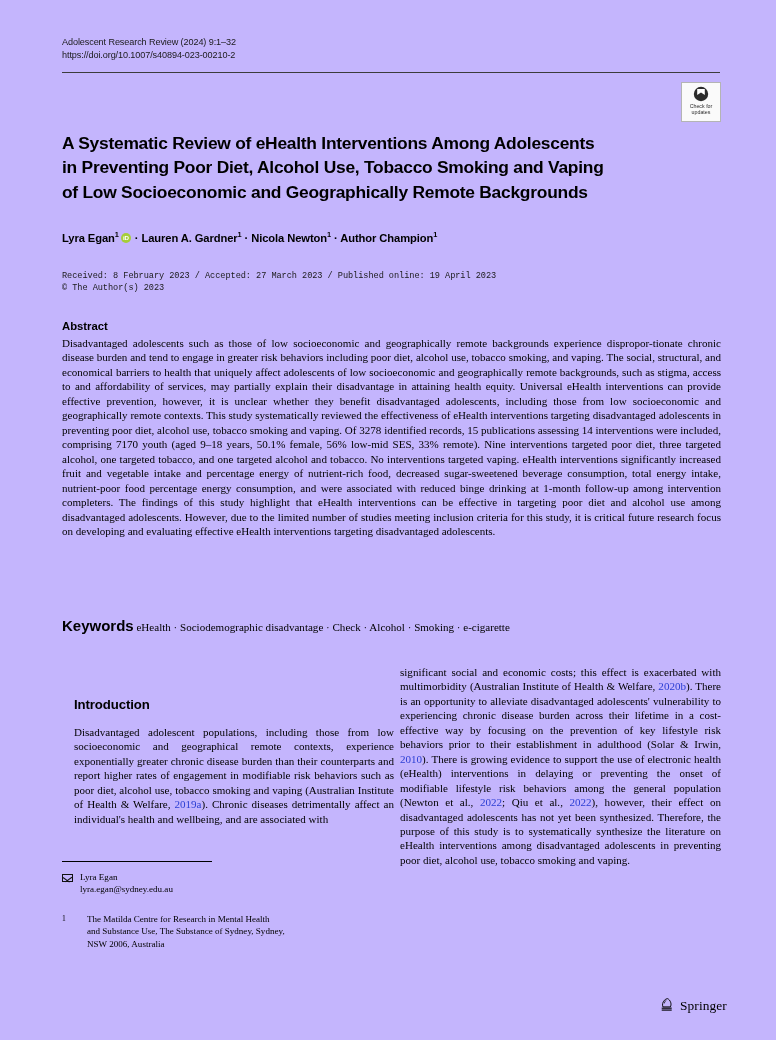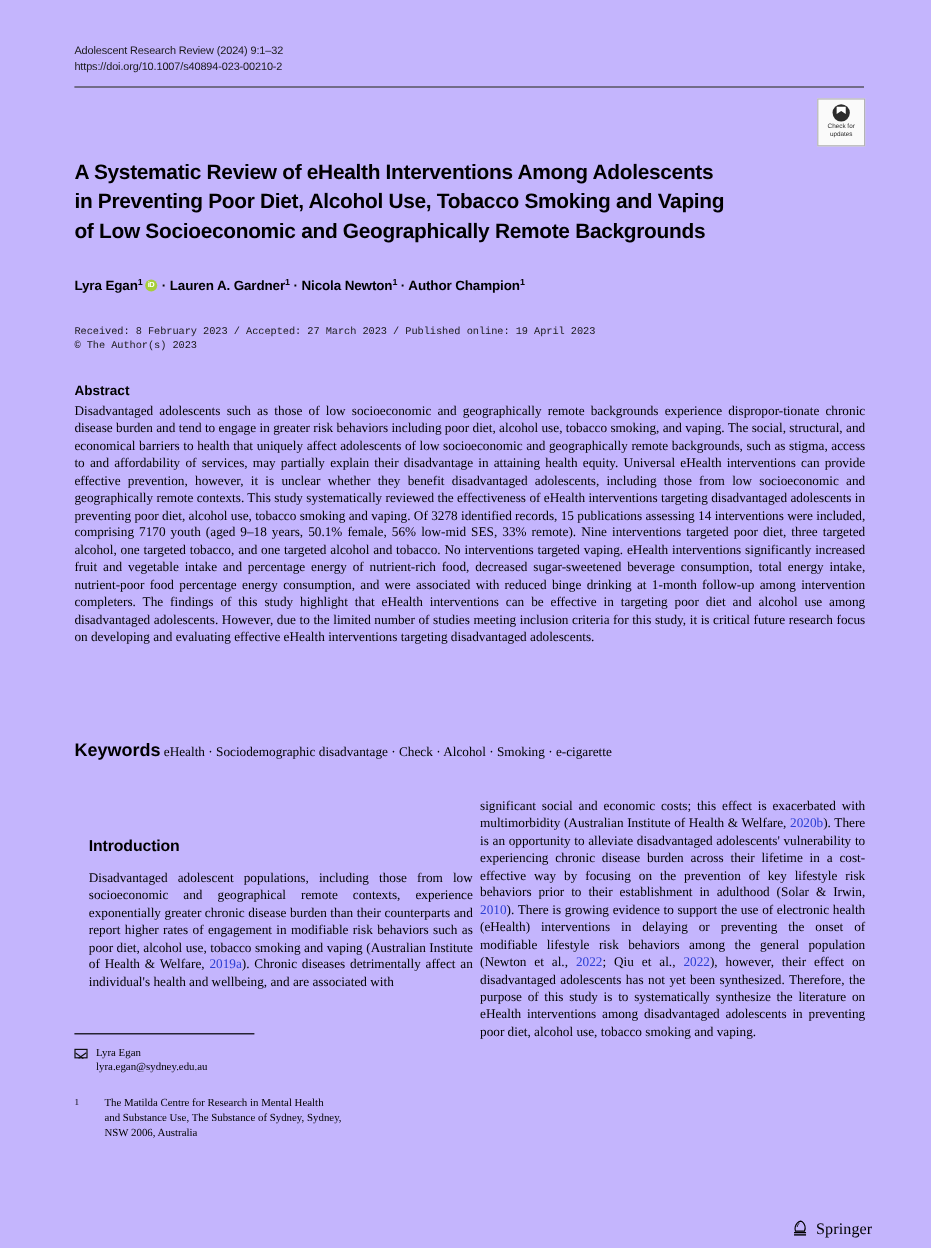--- a/index.html
+++ b/index.html
@@ -292,23 +292,23 @@
     font-size: 7.6px;
     vertical-align: super;
     padding-top: 0px;
   }
   .affil-text { flex: 1; }
 
   
   .springer {
     position: absolute;
     left: 659px;
-    top: 1016px;
+    top: 992px;
     display: flex;
-    align-items: flex-start;
+    align-items: flex-end;
     height: 22px;
   }
   .springer-mark {
     width: 16px;
     height: 17px;
     margin-right: 5px;
     flex: none;
   }
   .springer-word {
     font-family: "Liberation Serif", serif;

